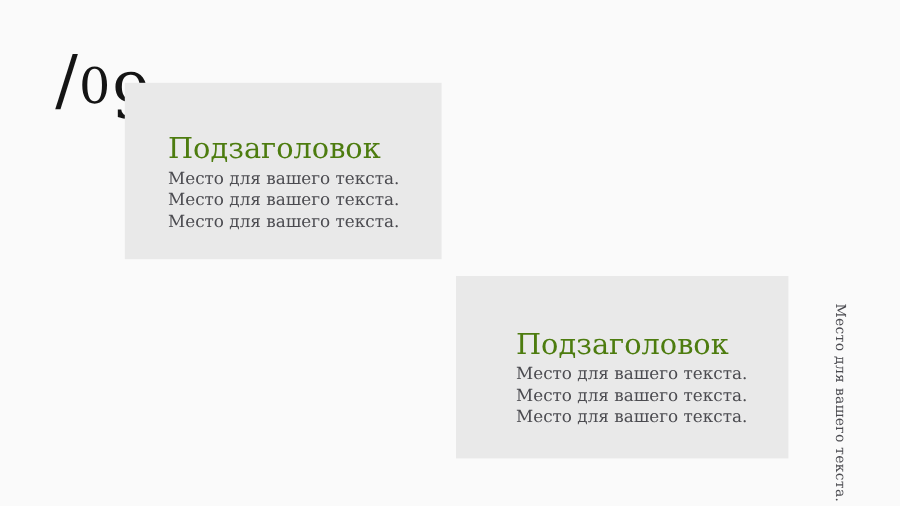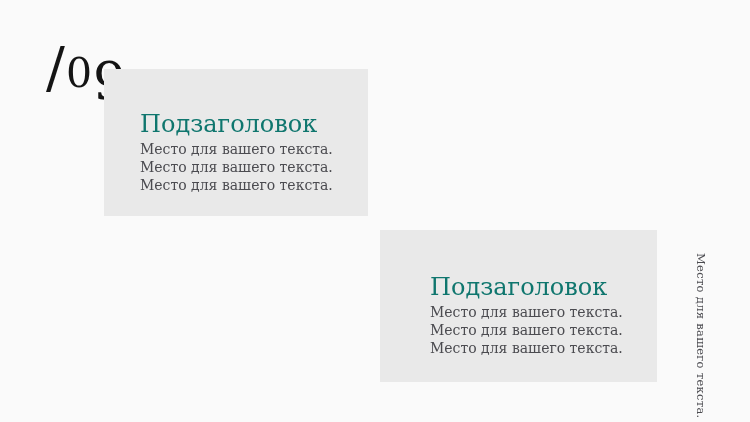--- a/index.html
+++ b/index.html
@@ -60,21 +60,21 @@
     top: 230px;
     width: 277px;
     height: 152px;
     padding: 42px 10px 0 50px;
   }
   .card-subtitle {
     margin: 0;
     font-size: 24px;
     font-weight: normal;
     line-height: 30px;
-    color: #0f766e;
+    color: #4d7c0f;
   }
   .card-body {
     margin: 1px 0 0 0;
   }
   .card-line {
     margin: 0;
     font-size: 14px;
     line-height: 18px;
     color: #4b4b50;
   }

